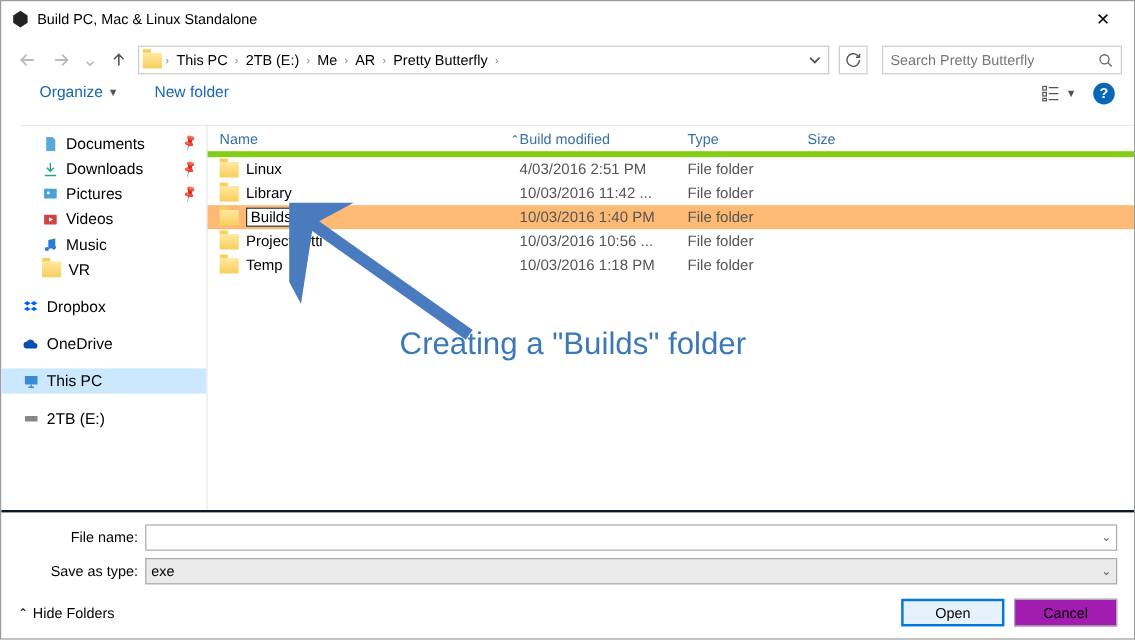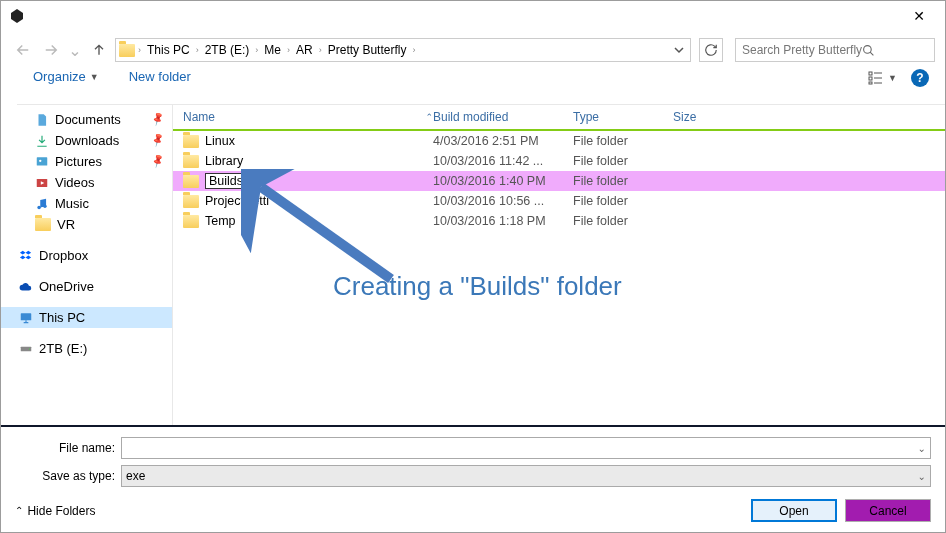--- a/index.html
+++ b/index.html
@@ -13,47 +13,47 @@
 .navbtn { width: 24px; height: 24px; display:flex; align-items:center; justify-content:center; color:#bbb; }
 .navbtn.active { color:#555; }
 .chev { width:16px; text-align:center; color:#bbb; }
 .addrbar { flex: 1; height: 24px; border: 1px solid #ccc; display:flex; align-items:center; padding:0 2px; font-size:12px; background:#fff;}
 .addrbar .folder-ico { width:18px; height:18px; display:flex; align-items:center; justify-content:center;}
 .crumb { padding: 0 4px; white-space: nowrap; }
 .crumb-sep { color:#888; padding:0 2px; font-size:9px;}
 .addr-right { margin-left:auto; display:flex; align-items:center; gap:4px; padding-right:4px;}
 .addr-right svg { color:#555; }
 .refresh { width:24px; height:24px; border:1px solid #ccc; display:flex; align-items:center; justify-content:center; margin-left:4px;}
-.searchbox { width: 200px; height:24px; border:1px solid #ccc; margin-left:8px; display:flex; align-items:center; padding:0 6px; font-size:12px; color:#777; justify-content: flex-start;}
+.searchbox { width: 200px; height:24px; border:1px solid #ccc; margin-left:8px; display:flex; align-items:center; padding:0 6px; font-size:12px; color:#777; justify-content: space-between;}
 
 .toolbar { height: 36px; display:flex; align-items:flex-start; padding:0 16px; gap:30px; font-size:13px; color:#1a66b3; border-bottom:1px solid #e8e8e8;margin-left:16px;}
 .toolbar .org { display:flex; align-items:center; gap:4px;}
 .toolbar .right { margin-left:auto; display:flex; align-items:center; gap:14px;}
 .viewbtn { display:flex; align-items:center; color:#555;}
 .helpcircle { width:18px; height:18px; border-radius:50%; background:#0968b6; color:#fff; display:flex; align-items:center; justify-content:center; font-size:12px; font-weight:bold;}
 
 .body { flex:1; display:flex; overflow:hidden;}
 .sidebar { width:172px; border-right:1px solid #e8e8e8; padding:4px 0; font-size:13px; overflow:auto;}
 .side-item { display:flex; align-items:center; padding:3px 8px 3px 18px; gap:6px; white-space:nowrap; position:relative;}
 .side-item.child { padding-left:34px;}
 .side-item .pin { margin-left:auto; font-size:10px; color:#888; transform: rotate(-30deg); }
 .side-item.selected { background:#cce8ff;}
 .side-group-gap { height:10px;}
 
 .main { flex:1; display:flex; flex-direction:column;}
-.colhead { height:26px; display:flex; align-items:center; font-size:12px; color:#3b6ea5; border-bottom:2px solid #84cc16;}
+.colhead { height:26px; display:flex; align-items:center; font-size:12px; color:#3b6ea5; border-bottom:5px solid #84cc16;}
 .colhead .c1 { width:260px; padding-left:10px; display:flex; align-items:center; gap:6px;}
 .colhead .c2 { width:140px;}
 .colhead .c3 { width:100px;}
 .colhead .c4 { width:80px;}
 .colhead .sort { font-size:9px; color:#3b6ea5;}
 
 .filelist { flex:1; font-size:12.5px; position:relative; }
 .row { height:20px; display:flex; align-items:center; padding-left:10px;}
-.row.sel { background:#f0abfc;}
+.row.sel { background:#fdba74;}
 .row .c1 { width:250px; display:flex; align-items:center; gap:6px;}
 .row .c2 { width:140px; color:#555;}
 .row .c3 { width:100px; color:#555;}
 .folder-ico-sm { width:16px; height:13px; background: linear-gradient(#ffe9a2,#f8ce5c); border-radius:1px; position:relative;}
 .folder-ico-sm::before { content:""; position:absolute; top:-3px; left:0; width:7px; height:3px; background:#f8ce5c; border-radius:1px 1px 0 0;}
 .rename-box { background:#fff; border:1px solid #333; padding:0 3px; font-size:12.5px; display:inline-block; min-width:60px;}
 
 .bottom { border-top:2px solid #0f172a; padding:10px 14px 6px 14px;}
 .formrow { display:flex; align-items:center; margin-bottom:6px; font-size:12px;}
 .formrow label { width:106px; text-align:right; padding-right:6px;}
@@ -72,20 +72,21 @@
 </style>
 </head>
 <body>
 
 <div class="titlebar">
   <span class="icon">
     <svg viewBox="0 0 16 16" width="16" height="16">
         <polygon points="8,1 14,5 14,11 8,15 2,11 2,5" fill="#222"></polygon>
       </svg>
   </span>
+  <span>Build PC, Mac &amp; Linux Standalone</span>
   <span class="spacer"></span>
   <span class="close">✕</span>
 </div>
 
 <div class="navrow">
   <div class="navbtn">
       <svg width="18" height="18" viewBox="0 0 24 24" fill="none" stroke="currentColor" stroke-width="2">
         <path d="M19 12H5M11 18l-6-6 6-6"></path>
       </svg>
     </div>

